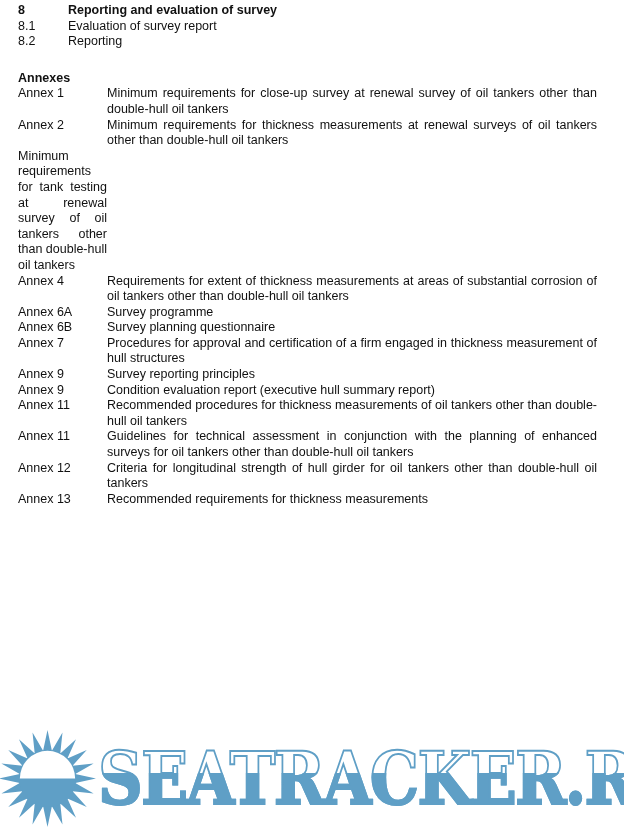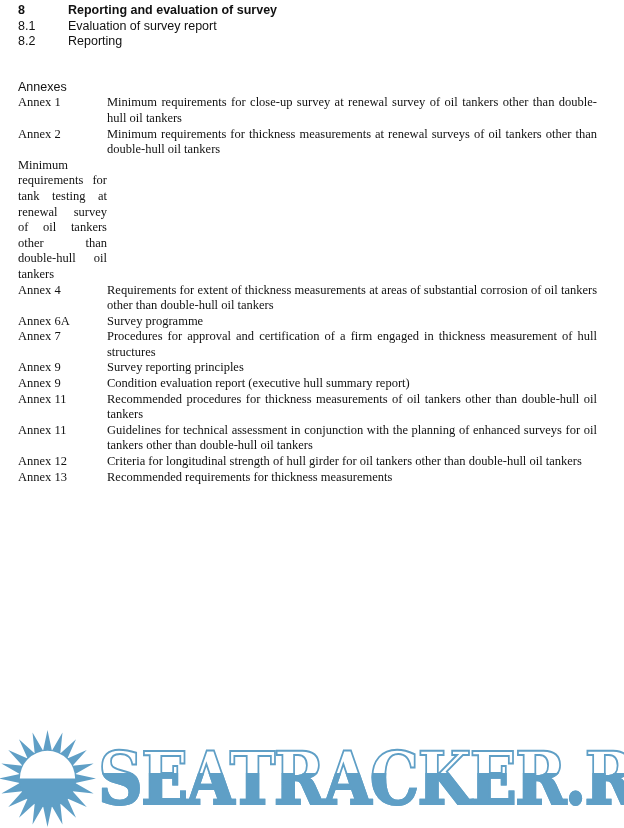--- a/index.html
+++ b/index.html
@@ -25,34 +25,33 @@
     line-height: 15.6px;
   }
   .toc-row {
     display: grid;
   }
   .toc-row.sec {
     grid-template-columns: 50px 1fr;
   }
   .toc-row.annex {
     grid-template-columns: 89px 1fr;
-    font-family: Liberation Serif, serif;
   }
   .toc-row.bold {
     font-weight: bold;
   }
   .toc-row.annex .cell-text {
     text-align: justify;
   }
   .cell-label {
     white-space: nowrap;
   }
   .annexes-heading {
-    font-weight: normal;
-    margin-top: 30px;
+    font-weight: bold;
+    margin-top: 21px;
   }
   
   .watermark {
     position: absolute;
     left: 0;
     bottom: 1px;
     width: 624px;
     height: 97px;
     display: flex;
     align-items: center;
@@ -122,20 +121,24 @@
         </div>
         <div class="toc-row annex">
           <span class="cell-label">Annex 4</span>
           <span class="cell-text">Requirements for extent of thickness measurements at areas of substantial corrosion of oil tankers other than double-hull oil tankers</span>
         </div>
         <div class="toc-row annex">
           <span class="cell-label">Annex 6A</span>
           <span class="cell-text">Survey programme</span>
         </div>
         <div class="toc-row annex">
+          <span class="cell-label">Annex 6B</span>
+          <span class="cell-text">Survey planning questionnaire</span>
+        </div>
+        <div class="toc-row annex">
           <span class="cell-label">Annex 7</span>
           <span class="cell-text">Procedures for approval and certification of a firm engaged in thickness measurement of hull structures</span>
         </div>
         <div class="toc-row annex">
           <span class="cell-label">Annex 9</span>
           <span class="cell-text">Survey reporting principles</span>
         </div>
         <div class="toc-row annex">
           <span class="cell-label">Annex 9</span>
           <span class="cell-text">Condition evaluation report (executive hull summary report)</span>

